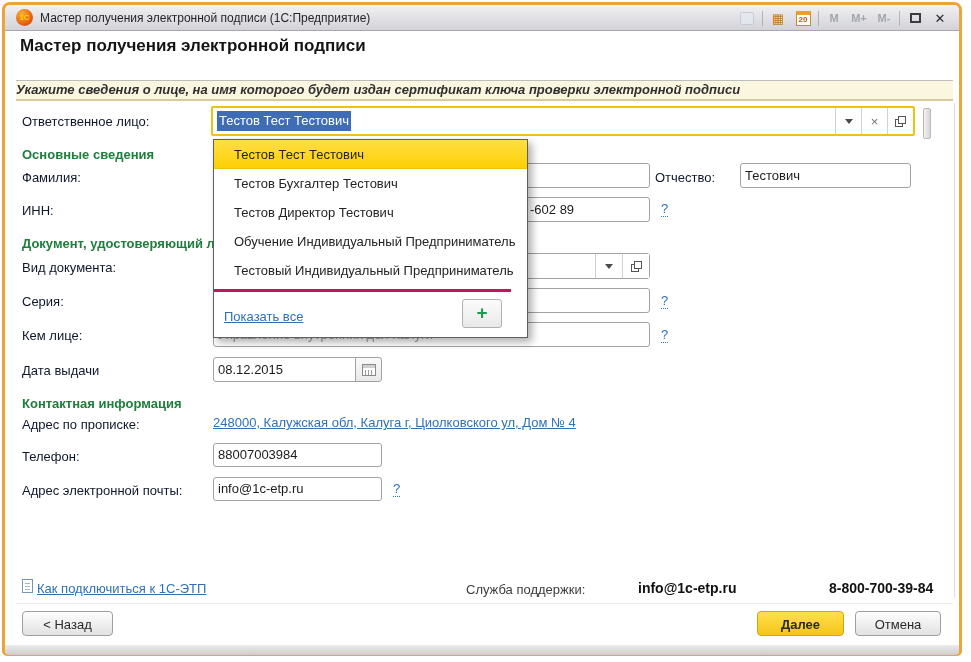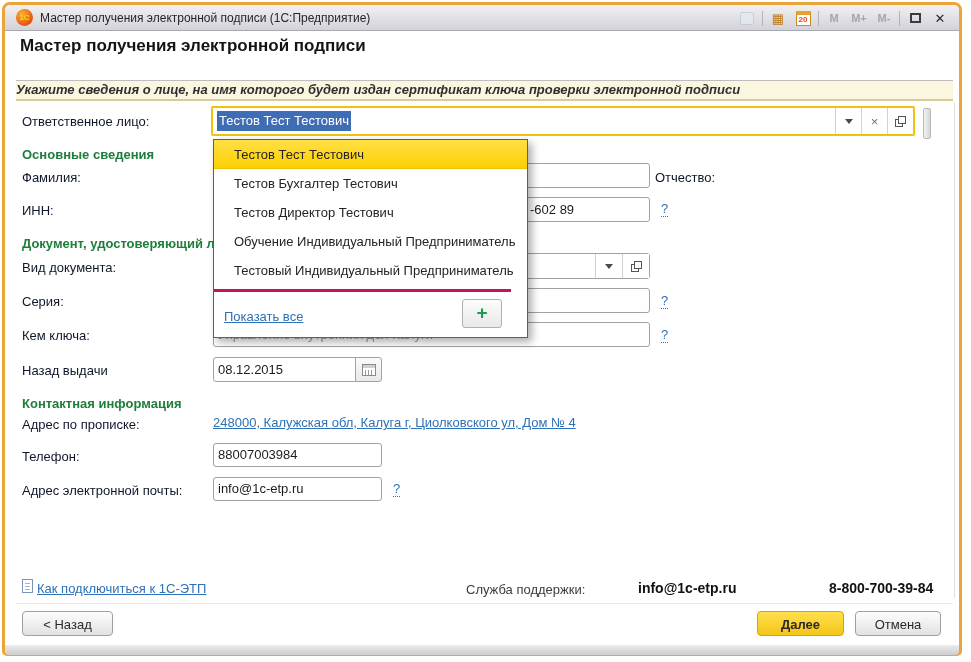--- a/index.html
+++ b/index.html
@@ -158,20 +158,21 @@
       </div>
   </div>
   <div class="scroll-thumb"></div>
   <div class="right-line"></div>
 
   <span class="fsection" style="left:22px; top:147px;">Основные сведения</span>
 
   <span class="flabel" style="left:22px; top:170px;">Фамилия:</span>
   <div class="tbox" style="left:213px; top:163px; width:437px;"></div>
   <span class="flabel" style="left:655px; top:170px;">Отчество:</span>
+  <div class="tbox" style="left:740px; top:163px; width:171px;">Тестович</div>
 
   <span class="flabel" style="left:22px; top:203px;">ИНН:</span>
   <div class="tbox" style="left:213px; top:197px; width:437px;"><span style="margin-left:312px;">-602 89</span></div>
   <span class="help" style="left:661px; top:201px;">?</span>
 
   <span class="fsection" style="left:22px; top:236px;">Документ, удостоверяющий личность</span>
 
   <span class="flabel" style="left:22px; top:260px;">Вид документа:</span>
   <div class="combo-doc">
     <div class="combo-text"></div>
@@ -180,25 +181,25 @@
       </div>
     <div class="combo-btn">
         <span class="icon-open"></span>
       </div>
   </div>
 
   <span class="flabel" style="left:22px; top:294px;">Серия:</span>
   <div class="tbox" style="left:213px; top:288px; width:437px;"></div>
   <span class="help" style="left:661px; top:293px;">?</span>
 
-  <span class="flabel" style="left:22px; top:328px;">Кем ключа:</span>
+  <span class="flabel" style="left:22px; top:328px;">Кем лице:</span>
   <div class="tbox gray-text" style="left:213px; top:322px; width:437px;">Управление внутренних дел Калуги</div>
   <span class="help" style="left:661px; top:327px;">?</span>
 
-  <span class="flabel" style="left:22px; top:363px;">Назад выдачи</span>
+  <span class="flabel" style="left:22px; top:363px;">Дата выдачи</span>
   <div class="tbox" style="left:213px; top:357px; width:143px; border-radius:3px 0 0 3px;">08.12.2015</div>
   <div class="cal-btn">
       <span class="icon-mini-cal"></span>
     </div>
 
   <span class="fsection" style="left:22px; top:396px;">Контактная информация</span>
 
   <span class="flabel" style="left:22px; top:417px;">Адрес по прописке:</span>
   <span class="link" style="left:213px; top:415px;">248000, Калужская обл, Калуга г, Циолковского ул, Дом № 4</span>
 

